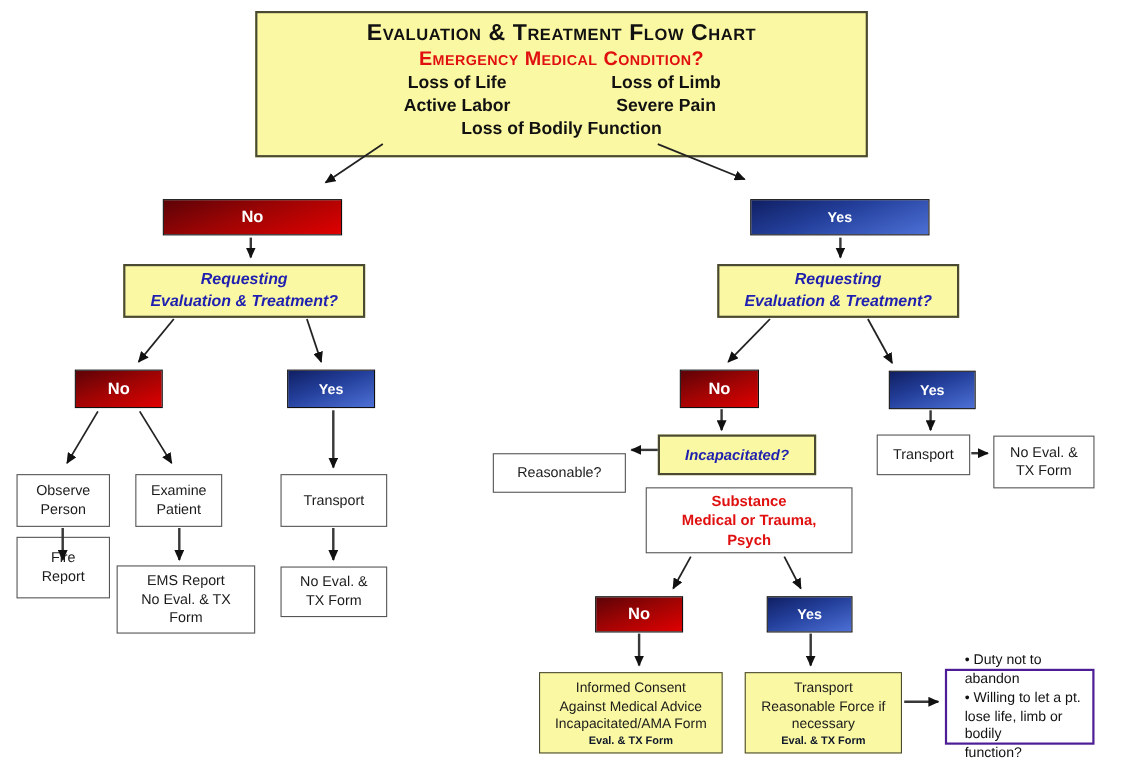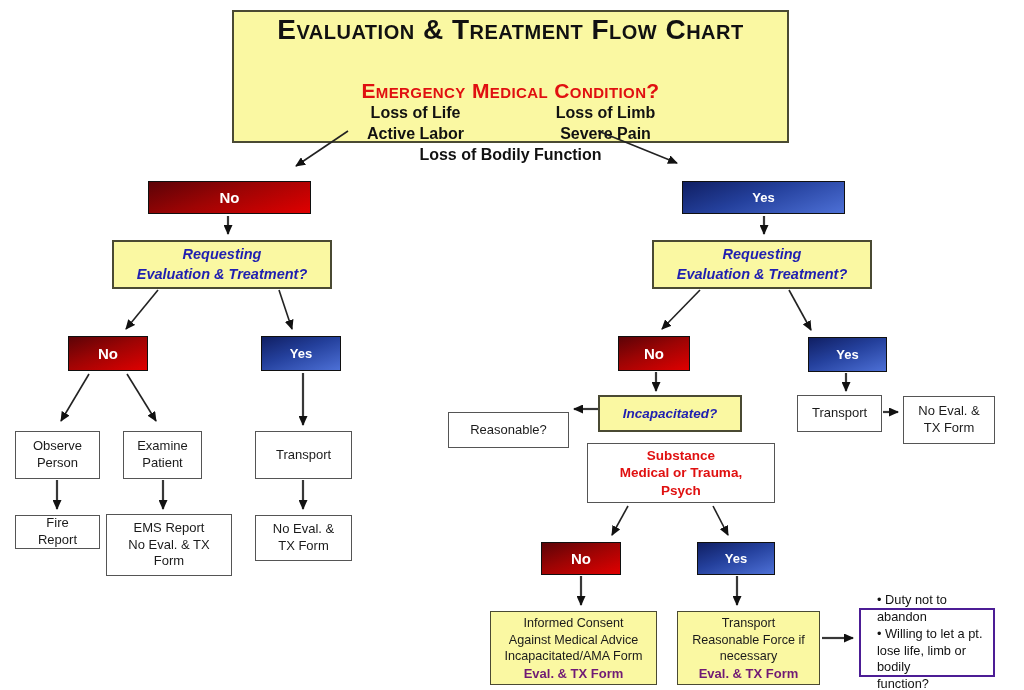--- a/index.html
+++ b/index.html
@@ -12,30 +12,30 @@
     align-items:center;justify-content:center;text-align:center;
   }
   .pre{white-space:pre-line;}
   .yellow{background:#FAF8A2;border:2px solid #4a4a33;}
   .white{background:#ffffff;border:1.5px solid #555;}
   .redbox{background:linear-gradient(160deg,#5c0307 0%,#9c0404 45%,#e00000 100%);
           border:1.2px solid #101010;color:#fff;font-weight:bold;font-size:15px;}
   .bluebox{background:linear-gradient(160deg,#101f63 0%,#24409c 45%,#4d70d6 100%);
            border:1.2px solid #101010;color:#fff;font-weight:bold;font-size:13px;}
   .title-box{padding-top:6px;justify-content:flex-start;}
-  .t1{font-weight:bold;font-size:28px;font-variant:small-caps;letter-spacing:.5px;line-height:24px;}
-  .t2{font-weight:bold;font-size:21px;font-variant:small-caps;letter-spacing:.4px;color:#E01010;line-height:23px;margin-top:37px;}
+  .t1{font-weight:bold;font-size:21px;font-variant:small-caps;letter-spacing:.5px;line-height:24px;}
+  .t2{font-weight:bold;font-size:18px;font-variant:small-caps;letter-spacing:.4px;color:#E01010;line-height:23px;}
   .cond-row{display:flex;justify-content:center;font-weight:bold;font-size:16px;line-height:21px;}
   .cond-row span{display:inline-block;width:190px;text-align:center;}
   .cond-center{font-weight:bold;font-size:16px;line-height:21px;}
   .question{color:#1F1FB0;font-weight:bold;font-style:italic;font-size:14.5px;line-height:1.35;}
   .q-small{color:#1F1FB0;font-weight:bold;font-style:italic;font-size:13.5px;}
   .plain{font-size:13px;line-height:1.3;color:#1b1b1b;}
   .red-text{color:#E01010;font-weight:bold;font-size:13.5px;line-height:1.3;}
-  .form-line{color:#701a75;font-weight:bold;font-size:13px;margin-top:1px;}
+  .form-line{color:#0f172a;font-weight:bold;font-size:10px;margin-top:1px;}
   .duty-box{align-items:flex-start;text-align:left;padding:4px 5px 4px 7px;font-size:12.8px;line-height:1.32;}
   svg.arrows{position:absolute;left:0;top:0;pointer-events:none;z-index:5;}
 </style>
 </head>
 <body>
 
 <div id="stage">
 
   <div class="box yellow title-box" style="left:232px;top:10px;width:557px;height:133px;">
     <div class="t1">Evaluation &amp; Treatment Flow Chart</div>
@@ -72,21 +72,21 @@
     <div class="plain pre">Observe
 Person</div>
   </div>
   <div class="box white" style="left:123px;top:431px;width:79px;height:48px;">
     <div class="plain pre">Examine
 Patient</div>
   </div>
   <div class="box white" style="left:255px;top:431px;width:97px;height:48px;">
     <div class="plain">Transport</div>
   </div>
-  <div class="box white" style="left:15px;top:515px;width:85px;height:34px;">
+  <div class="box white" style="left:15px;top:488px;width:85px;height:56px;">
     <div class="plain pre">Fire
 Report</div>
   </div>
   <div class="box white" style="left:106px;top:514px;width:126px;height:62px;">
     <div class="plain pre">EMS Report
 No Eval. &amp; TX
 Form</div>
   </div>
   <div class="box white" style="left:255px;top:515px;width:97px;height:46px;">
     <div class="plain pre">No Eval. &amp;

